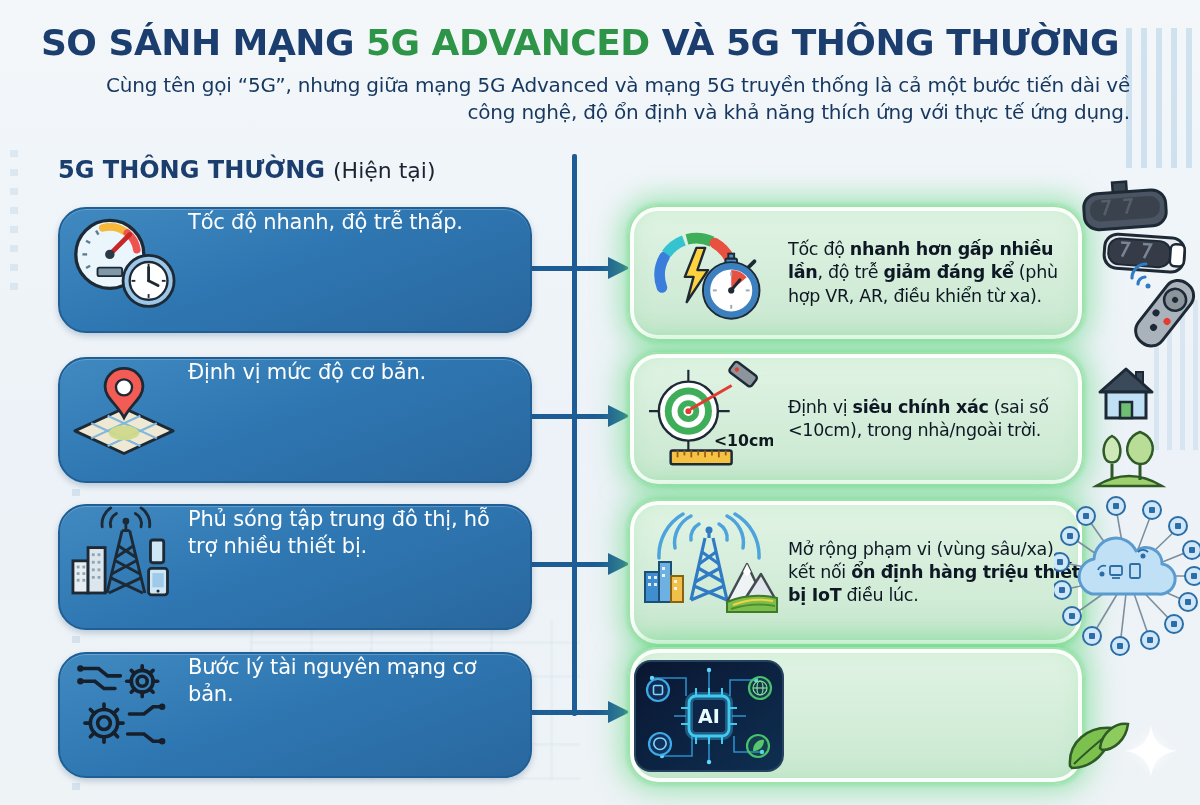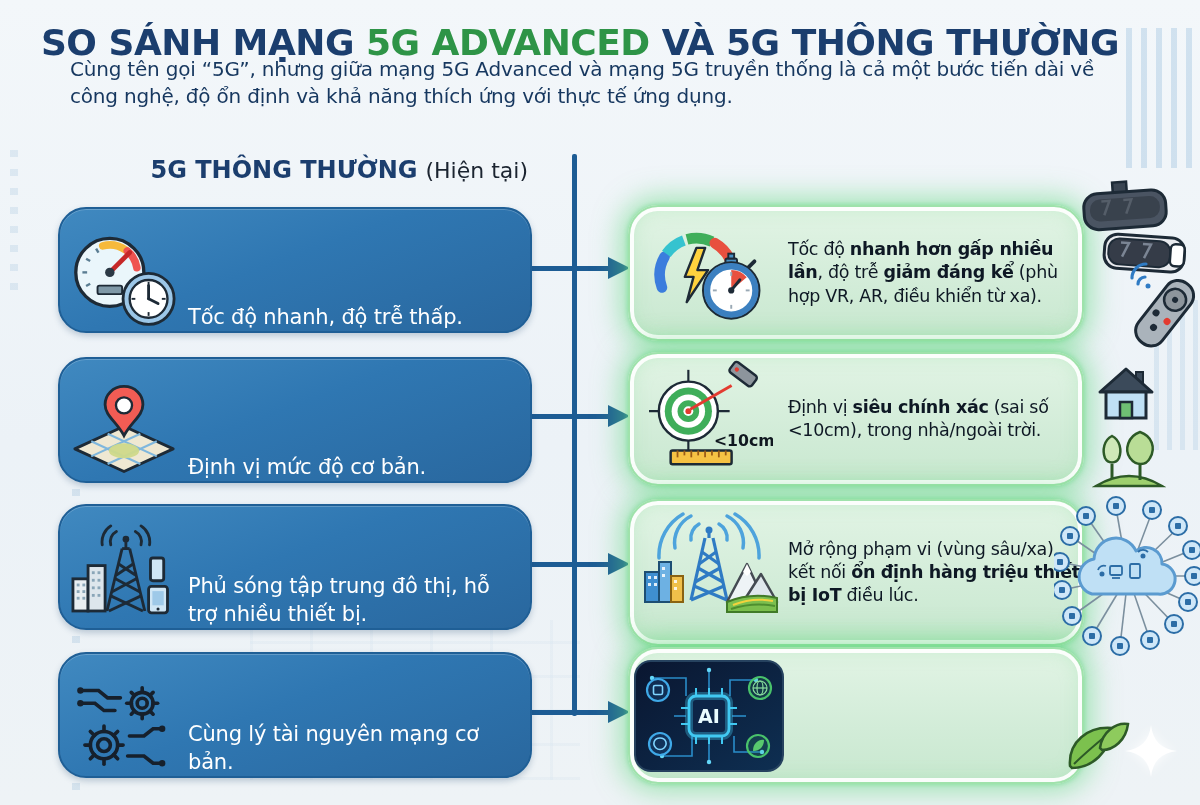--- a/index.html
+++ b/index.html
@@ -16,39 +16,39 @@
     background:repeating-linear-gradient(0deg,rgba(110,160,200,.20) 0 7px,transparent 7px 21px);}
   .bgpat.dash-l2{left:10px;top:150px;width:8px;height:140px;
     background:repeating-linear-gradient(0deg,rgba(110,160,200,.16) 0 7px,transparent 7px 19px);}
   .bgpat.dash-b{left:250px;top:620px;width:330px;height:160px;opacity:.5;
     background:repeating-linear-gradient(90deg,rgba(110,160,200,.10) 0 3px,transparent 3px 60px),
                repeating-linear-gradient(0deg,rgba(110,160,200,.10) 0 3px,transparent 3px 34px);}
 
   .title{position:absolute;top:22px;left:0;width:1160px;text-align:center;z-index:2;
          font-size:36px;font-weight:700;letter-spacing:-0.5px;}
   .title .navy{color:#1b3e6e;} .title .green{color:#2e9447;}
-  .subtitle{position:absolute;top:56px;left:70px;width:1060px;text-align:left;z-index:2;
+  .subtitle{position:absolute;top:72px;left:70px;width:1060px;text-align:right;z-index:2;
             font-size:20px;line-height:1.35;font-weight:500;color:#16375f;letter-spacing:-0.2px;}
 
-  .col-head{position:absolute;top:156px;z-index:2;text-align:right;font-size:24px;}
+  .col-head{position:absolute;top:156px;z-index:2;text-align:left;font-size:24px;}
   .col-head .name{font-weight:700;}
   .col-head .tag{font-weight:400;color:#1b2430;font-size:22px;margin-left:8px;}
   .col-head.left{left:58px;width:470px;} .col-head.left .name{color:#1b3e6e;}
   .col-head.right{left:640px;width:480px;} .col-head.right .name{color:#2e9447;}
 
   .divider{position:absolute;left:572px;top:154px;width:5px;height:562px;background:#1d5c94;z-index:1;border-radius:2px;}
   .arrow{position:absolute;left:526px;width:104px;height:22px;z-index:1;}
   .arrow .line{position:absolute;left:0;top:9px;width:84px;height:5px;background:#1d5c94;}
   .arrow .head{position:absolute;left:82px;top:0;width:0;height:0;
                border-left:22px solid #1d5c94;border-top:11px solid transparent;border-bottom:11px solid transparent;}
 
   .lbox{position:absolute;left:58px;width:470px;height:122px;z-index:2;border-radius:28px;
         background:linear-gradient(160deg,#4089c0 0%,#2f77b2 45%,#29679e 100%);
         border:2px solid #1f5f96;box-shadow:0 3px 6px rgba(30,70,110,.25), inset 0 1px 0 rgba(255,255,255,.22);
-        display:flex;align-items:flex-end;}
+        display:flex;align-items:flex-start;}
   .lbox .ic{width:128px;min-width:128px;display:flex;align-items:center;justify-content:center;}
   .lbox .txt{flex:1;padding-right:22px;color:#ffffff;font-size:21px;line-height:1.3;font-weight:500;letter-spacing:-0.2px;}
 
   .rbox{position:absolute;left:628px;width:452px;z-index:2;border-radius:30px;
         background:linear-gradient(180deg,#e2f4e5 0%,#d2ecd8 60%,#c8e8cf 100%);
         border:2px solid #9fe2ab;
         box-shadow:0 0 26px 9px rgba(96,215,125,.50), 0 0 4px 1px rgba(96,215,125,.45),
                    inset 0 0 0 4px rgba(255,255,255,.92), inset 0 0 20px rgba(130,220,150,.35);
         display:flex;align-items:center;}
   .rbox .ic{width:158px;min-width:158px;display:flex;align-items:flex-start;justify-content:center;}
@@ -224,21 +224,21 @@
             <path d="M64,88 H82 L92,96 H102"></path>
         </g>
         <g fill="#16202c">
           <circle cx="12" cy="16" r="3.5"></circle>
             <circle cx="12" cy="30" r="3.5"></circle>
           <circle cx="102" cy="58" r="3.5"></circle>
             <circle cx="102" cy="96" r="3.5"></circle>
         </g>
       </svg>
     </div>
-    <div class="txt">Cùng lý tài nguyên mạng cơ bản.</div>
+    <div class="txt">Bước lý tài nguyên mạng cơ bản.</div>
   </div>
 
   <div class="rbox" style="top:205px;height:132px">
     <div class="ic">
       <svg width="128" height="116" viewBox="0 0 130 120">
         <path d="M16.3,75 A38,38 0 0 1 19.1,43" fill="none" stroke="#3b7ddd" stroke-width="11" stroke-linecap="round"></path>
         <path d="M20.9,40.2 A38,38 0 0 1 39,26.3" fill="none" stroke="#35c3cf" stroke-width="11"></path>
         <path d="M42.2,25.3 A38,38 0 0 1 68.1,27.6" fill="none" stroke="#3fae5a" stroke-width="11"></path>
         <path d="M71,29.1 A38,38 0 0 1 88.7,52.2" fill="none" stroke="#e8503f" stroke-width="11" stroke-linecap="round"></path>
         <polygon points="52,34 40,64 49,64 42,90 64,57 53,57 61,34" fill="#ffd23e" stroke="#1d2a36" stroke-width="2.5" stroke-linejoin="round"></polygon>

